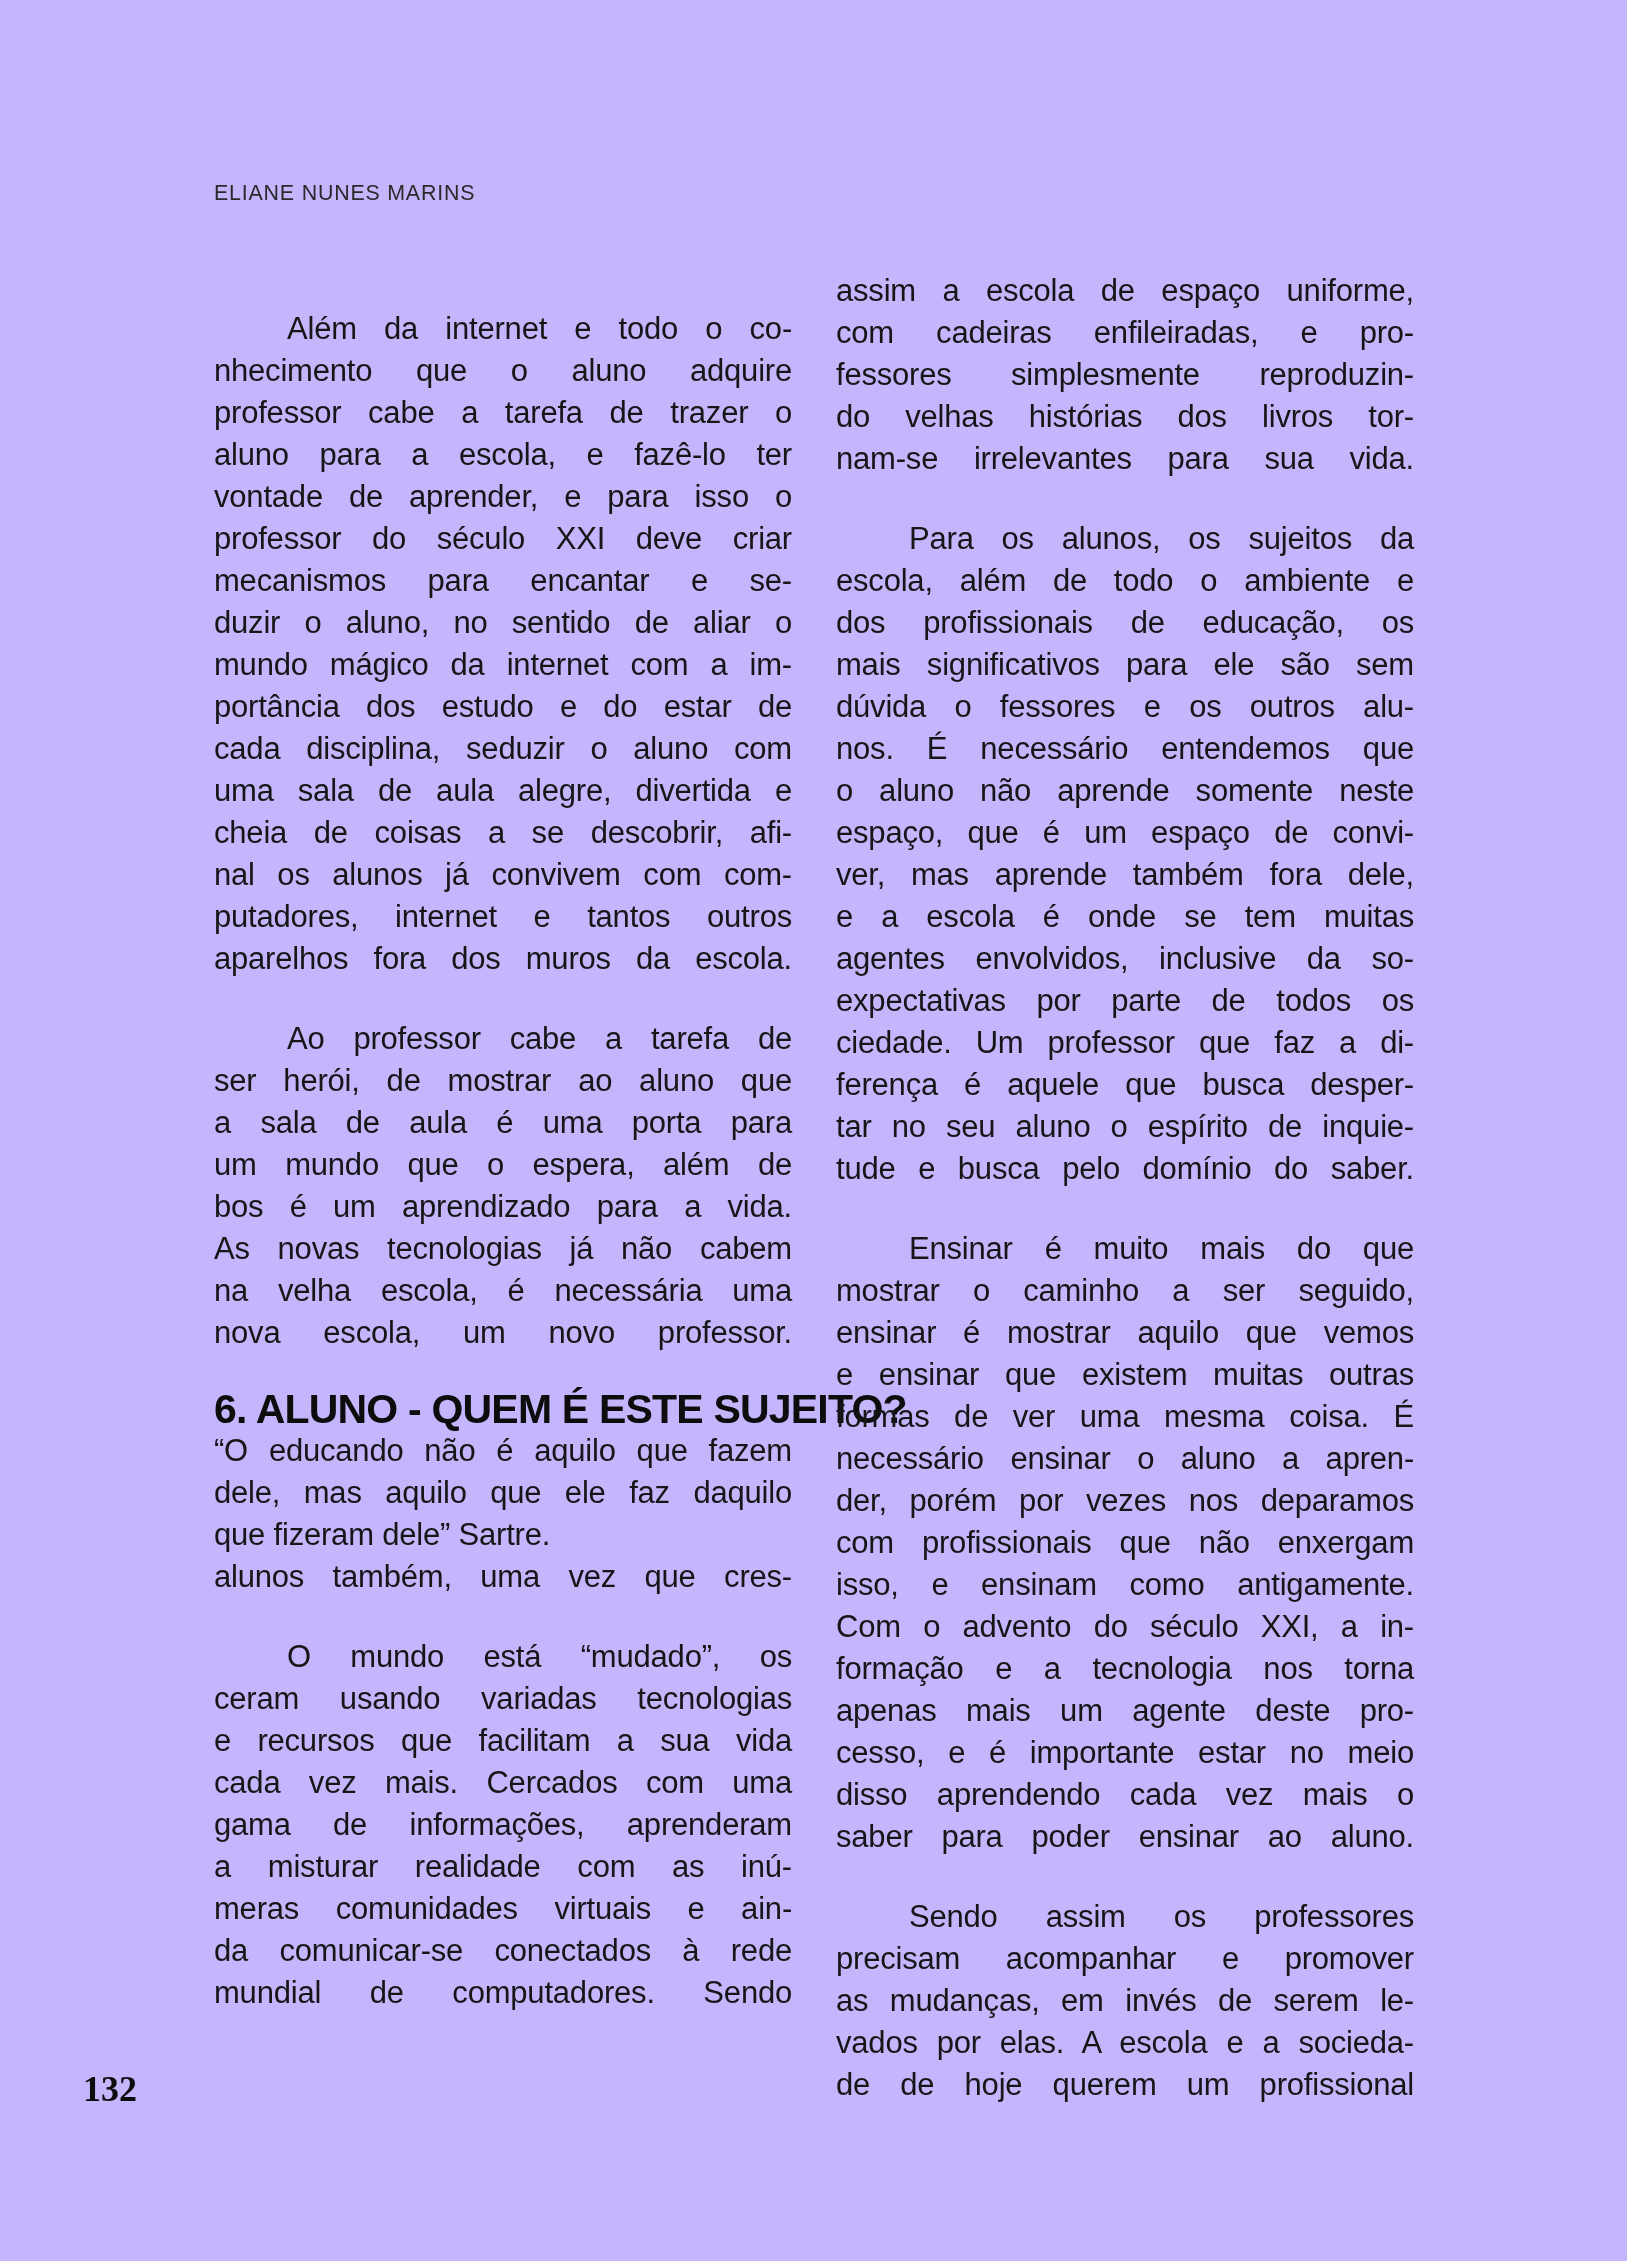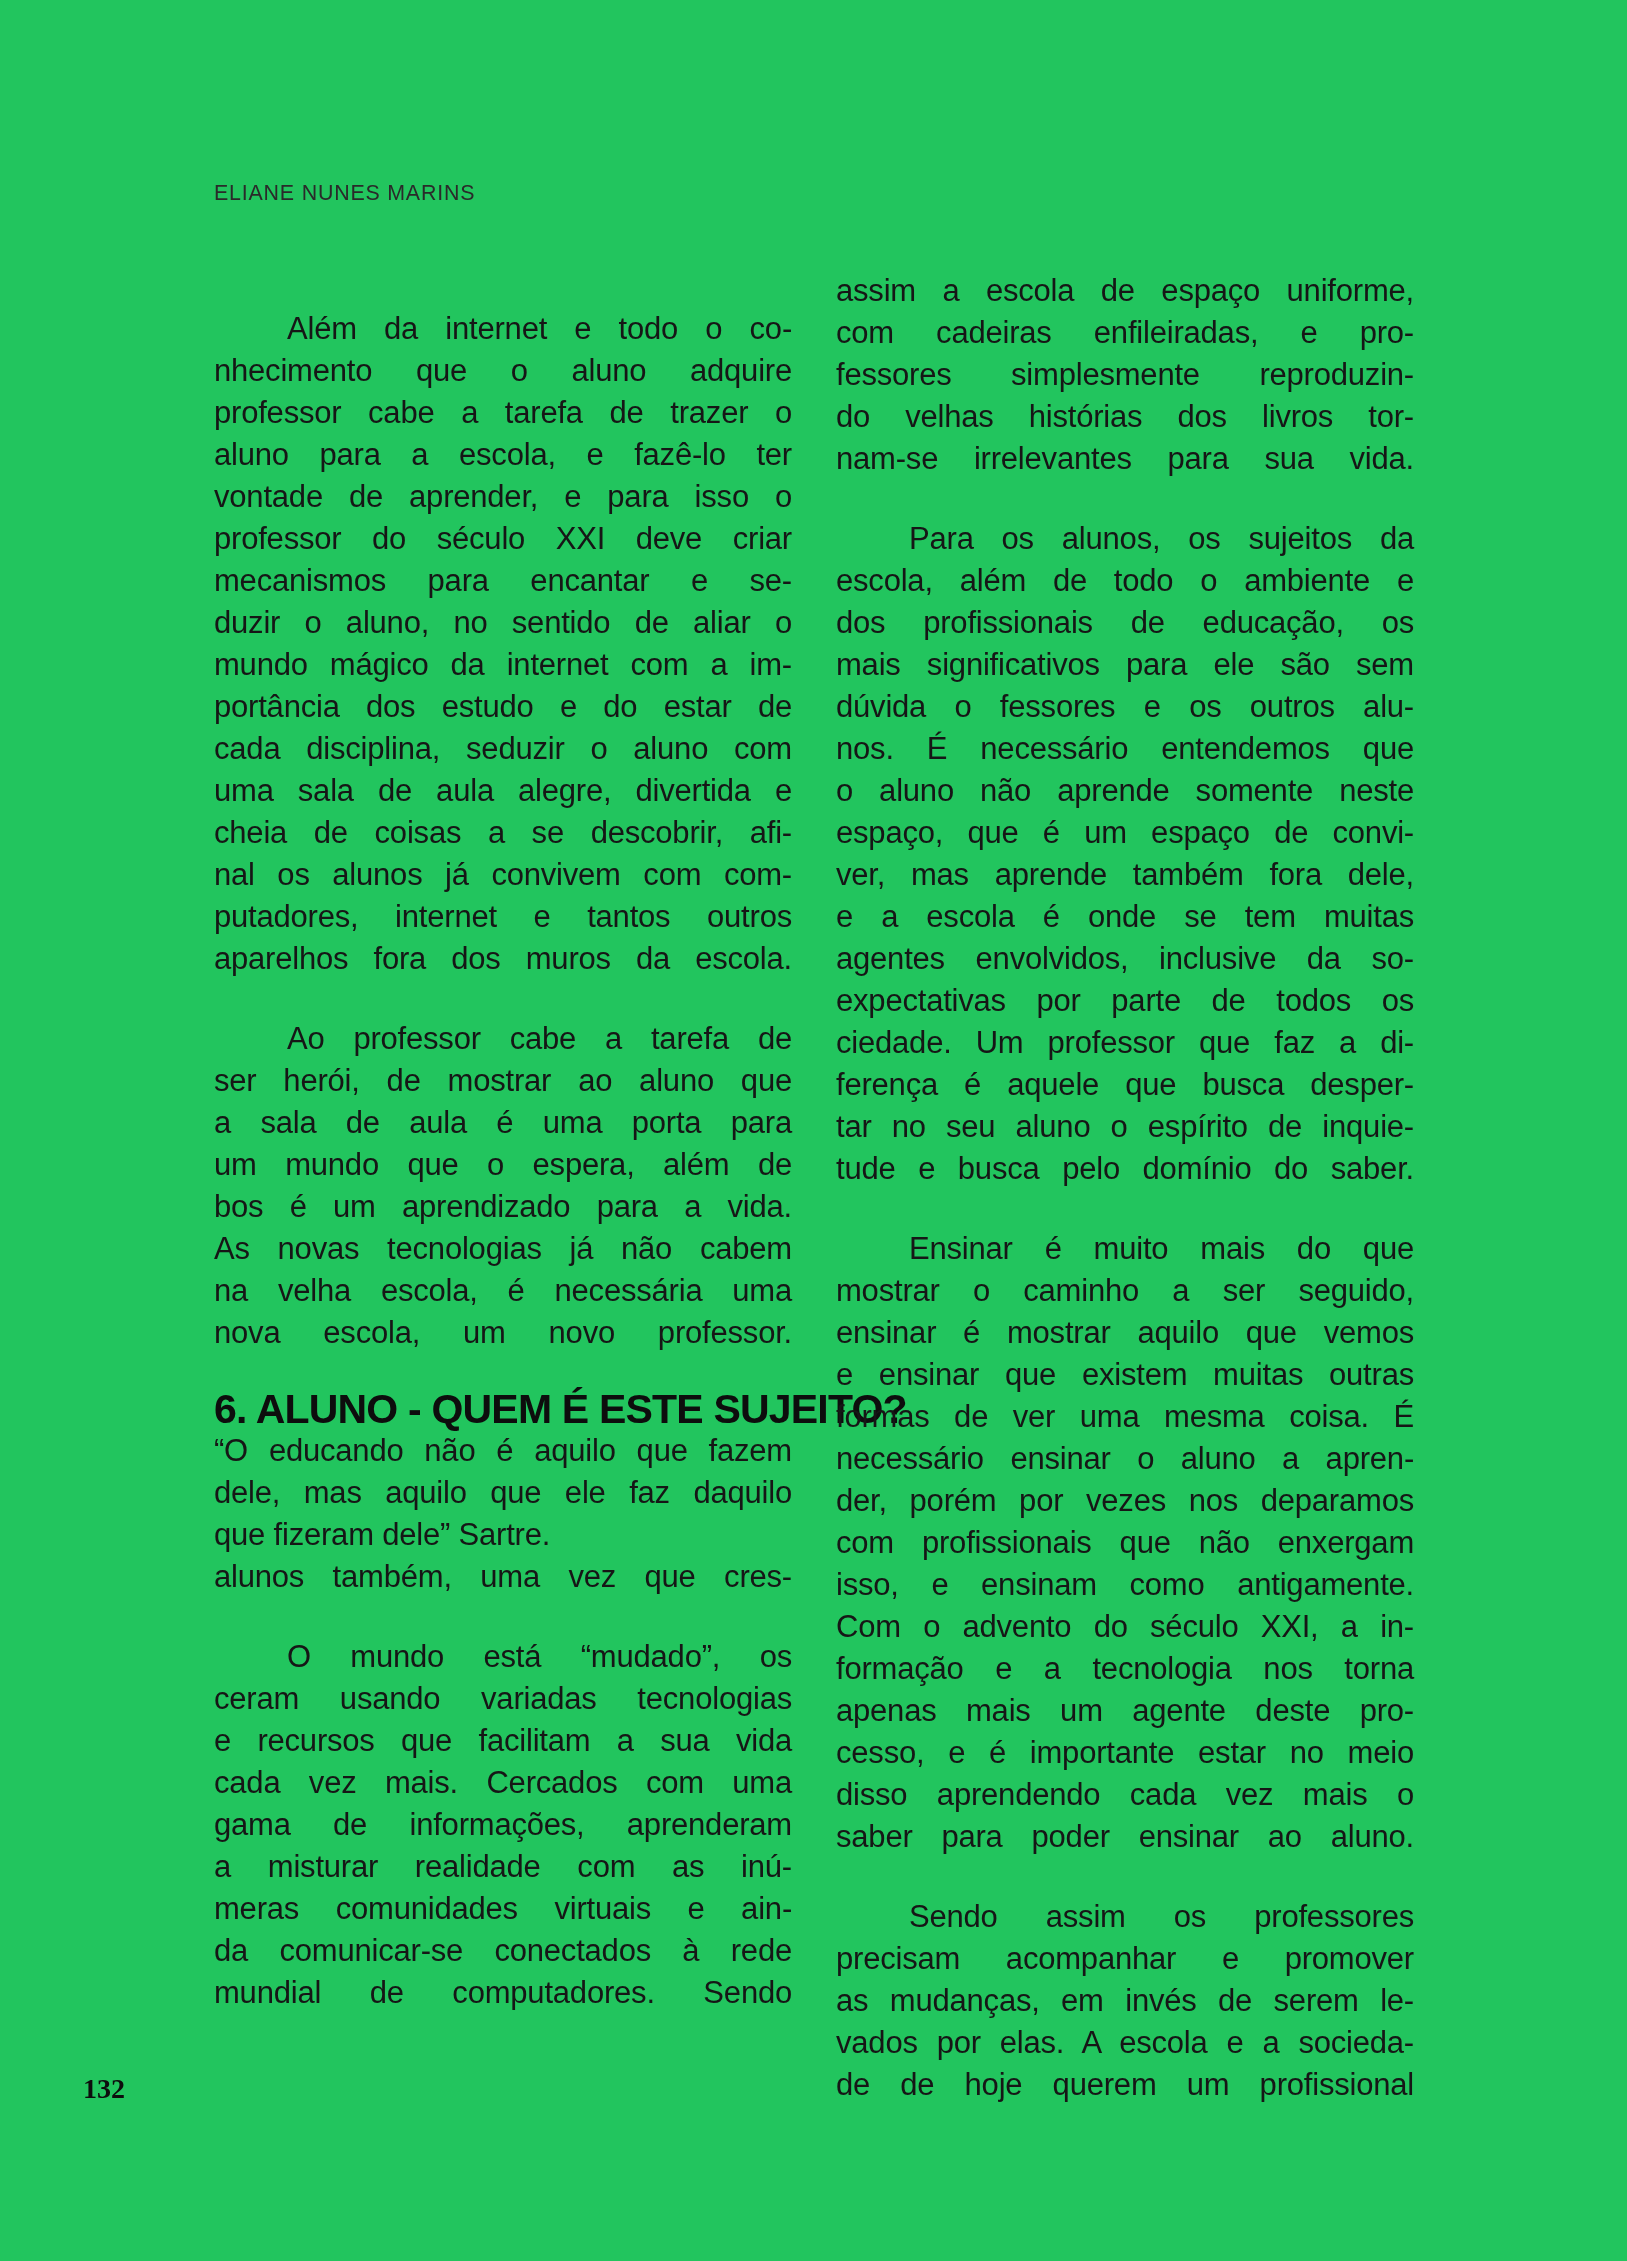--- a/index.html
+++ b/index.html
@@ -4,21 +4,21 @@
 <style>
   html, body {
     margin: 0;
     padding: 0;
     background: #ffffff;
   }
   .page {
     position: relative;
     width: 1628px;
     height: 2261px;
-    background: #22c55e;
+    background: #c4b5fd;
     overflow: hidden;
     font-family: "Liberation Sans", sans-serif;
     color: #161616;
   }
   .running-head {
     position: absolute;
     left: 214px;
     top: 181px;
     font-size: 21.4px;
     line-height: 24.5px;
@@ -62,21 +62,21 @@
     letter-spacing: -0.8px;
     color: #0d0d0d;
     white-space: nowrap;
   }
   .page-number {
     position: absolute;
     left: 83px;
     top: 2070px;
     font-family: "Liberation Serif", serif;
     font-weight: 700;
-    font-size: 28px;
+    font-size: 36px;
     line-height: 38px;
     color: #0d0d0d;
   }
 </style>
 </head>
 <body>
 
 <div class="page">
   <div class="running-head">ELIANE NUNES MARINS</div>
 

